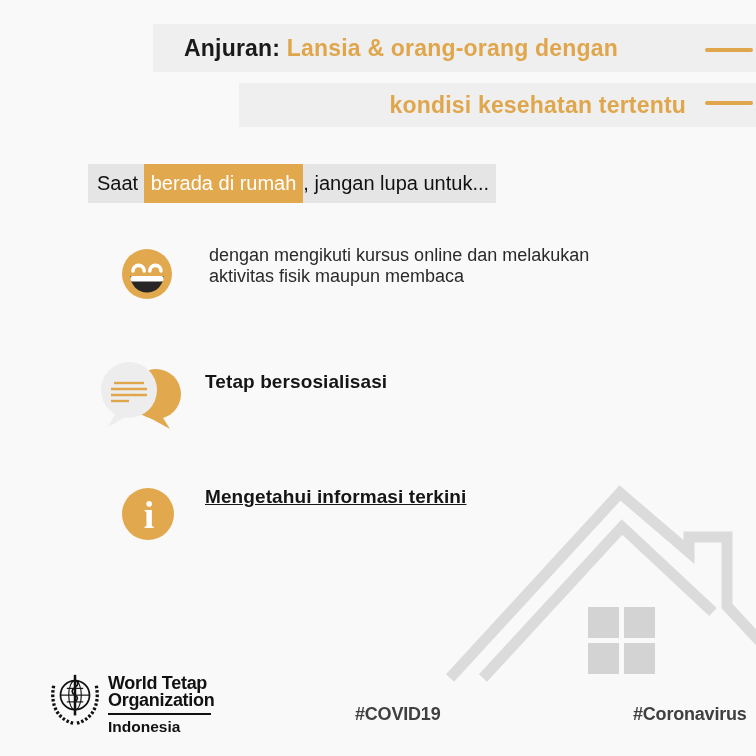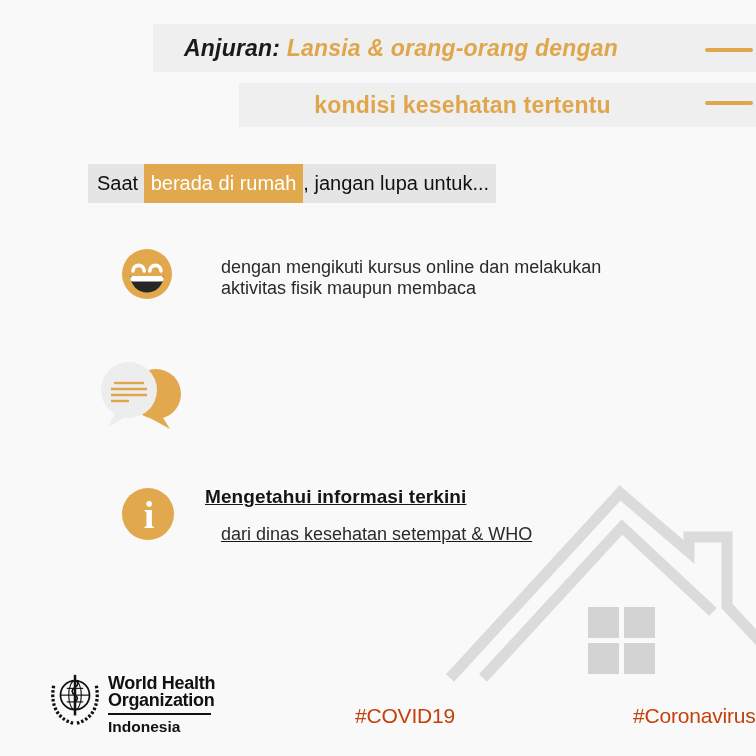--- a/index.html
+++ b/index.html
@@ -9,48 +9,48 @@
     font-family:"Liberation Sans", sans-serif;
     position:relative;
     overflow:hidden;
     color:#1a1a1a;
   }
   .abs{position:absolute;}
 
   
   .bar{background:#efefef;position:absolute;}
   .bar1{left:153px;top:24px;width:603px;height:48px;line-height:48px;padding-left:31px;box-sizing:border-box;
-        font-size:23px;font-weight:bold;letter-spacing:.2px;white-space:nowrap;font-style:italic;}
-  .bar2{left:239px;top:83px;width:517px;height:44px;line-height:44px;text-align:center;
+        font-size:23px;font-weight:bold;letter-spacing:.2px;white-space:nowrap;}
+  .bar2{left:239px;top:83px;width:517px;height:44px;line-height:44px;text-align:right;
         font-size:23px;font-weight:bold;letter-spacing:.2px;padding-right:70px;box-sizing:border-box;}
   .gold-text{color:#dfa64c;}
   .dash{position:absolute;left:705px;width:48px;height:4px;background:#dfa64c;border-radius:2px;}
   .dash1{top:48px;}
   .dash2{top:101px;}
 
   
   .intro{position:absolute;left:88px;top:164px;height:39px;line-height:39px;
          background:#e5e5e5;padding:0 7px 0 9px;font-size:20px;font-weight:normal;white-space:nowrap;color:#111;}
   .intro .hl{background:#e2a84e;color:#ffffff;display:inline-block;padding:0 7px;}
 
   
   .tip-icon{position:absolute;}
   .tip-text{position:absolute;left:205px;}
   .tip-text h3{margin:0 0 2px 0;font-size:19px;letter-spacing:.1px;color:#151515;}
-  .tip-text p{margin:16px;font-size:18px;line-height:21px;color:#2a2a2a;white-space:pre-line;max-width:420px;}
+  .tip-text p{margin:4px;font-size:18px;line-height:21px;color:#2a2a2a;white-space:pre-line;max-width:420px;}
 
   
   .house-svg{position:absolute;left:0;top:0;pointer-events:none;}
 
   
   .who-logo-text{position:absolute;left:108px;top:675px;color:#111;}
   .who-lines{font-size:18px;font-weight:bold;line-height:17px;letter-spacing:-.3px;}
   .who-sep{width:103px;border:0;border-top:2px solid #111;margin:4px 0 3px 0;}
   .who-country{font-size:15.5px;font-weight:bold;margin-top:1px;}
-  .hashtag{position:absolute;top:704px;font-size:21px;font-weight:normal;color:#c2410c;letter-spacing:-.2px;}
+  .hashtag{position:absolute;top:704px;font-size:18px;font-weight:bold;color:#404040;letter-spacing:-.2px;}
   .hash-center{left:355px;}
   .hash-right{left:633px;}
 </style>
 </head>
 <body>
 
 <svg class="house-svg" width="756" height="756" viewBox="0 0 756 756">
   <path d="M450,678 L620,493 L689,552 L689,537 L727,537 L727,606 L766,648" fill="none" stroke="#dbdbdb" stroke-width="11" stroke-linejoin="miter"></path>
   <path d="M483,678 L622,527 L713,612" fill="none" stroke="#dbdbdb" stroke-width="11" stroke-linejoin="miter"></path>
   <g fill="#d3d3d3">
@@ -91,49 +91,49 @@
     <path d="M20,55 L12,70 L31,59 Z" fill="#ededed"></path>
     <g stroke="#dfa64c" stroke-width="2.4">
       <line x1="18" y1="26" x2="48" y2="26"></line>
       <line x1="15" y1="32" x2="51" y2="32"></line>
       <line x1="15" y1="38" x2="51" y2="38"></line>
       <line x1="15" y1="44" x2="33" y2="44"></line>
     </g>
   </svg>
 </span>
 <div class="tip-text" style="top:371px;">
+  <h3>Tetap bersosialisasi</h3>
 </div>
 
 <span class="tip-icon" style="left:122px;top:488px;">
   <svg width="52" height="52" viewBox="0 0 52 52">
     <circle cx="26" cy="26" r="26" fill="#e2a84e"></circle>
     <text x="27" y="40" text-anchor="middle" font-family="Liberation Serif, serif" font-weight="bold" font-size="38" fill="#ffffff">i</text>
   </svg>
 </span>
 <div class="tip-text" style="top:486px;text-decoration:underline;">
   <h3>Mengetahui informasi terkini</h3>
-  <p>dari dinas kesehatan setempat &amp; WHO</p>
 </div>
 
 <span class="abs" style="left:46px;top:671px;">
   <svg width="58" height="56" viewBox="0 0 60 56">
     <path d="M28,53 C12,49 4,34 8,14" fill="none" stroke="#111" stroke-width="3.4" stroke-dasharray="2.6 2"></path>
     <path d="M32,53 C48,49 56,34 52,14" fill="none" stroke="#111" stroke-width="3.4" stroke-dasharray="2.6 2"></path>
     <circle cx="30" cy="24" r="15" fill="none" stroke="#111" stroke-width="1.8"></circle>
     <ellipse cx="30" cy="24" rx="6.5" ry="15" fill="none" stroke="#111" stroke-width="1.2"></ellipse>
     <line x1="21.5" y1="17" x2="38.5" y2="17" stroke="#111" stroke-width="1.2"></line>
     <line x1="15" y1="24" x2="45" y2="24" stroke="#111" stroke-width="1.2"></line>
     <line x1="21.5" y1="31" x2="38.5" y2="31" stroke="#111" stroke-width="1.2"></line>
     <line x1="30" y1="3" x2="30" y2="45" stroke="#111" stroke-width="2.6"></line>
     <path d="M30,8 q6,4 0,8 q-6,4 0,8 q5,3 0,7" fill="none" stroke="#111" stroke-width="1.7"></path>
   </svg>
 </span>
 <div class="who-logo-text">
   <div class="who-lines">
-    <div>World Health</div>
+    <div>World Tetap</div>
     <div>Organization</div>
   </div>
   <hr class="who-sep">
   <div class="who-country">Indonesia</div>
 </div>
 
 <div class="hashtag hash-center">#COVID19</div>
 <div class="hashtag hash-right">#Coronavirus</div>
 
 </body></html>

